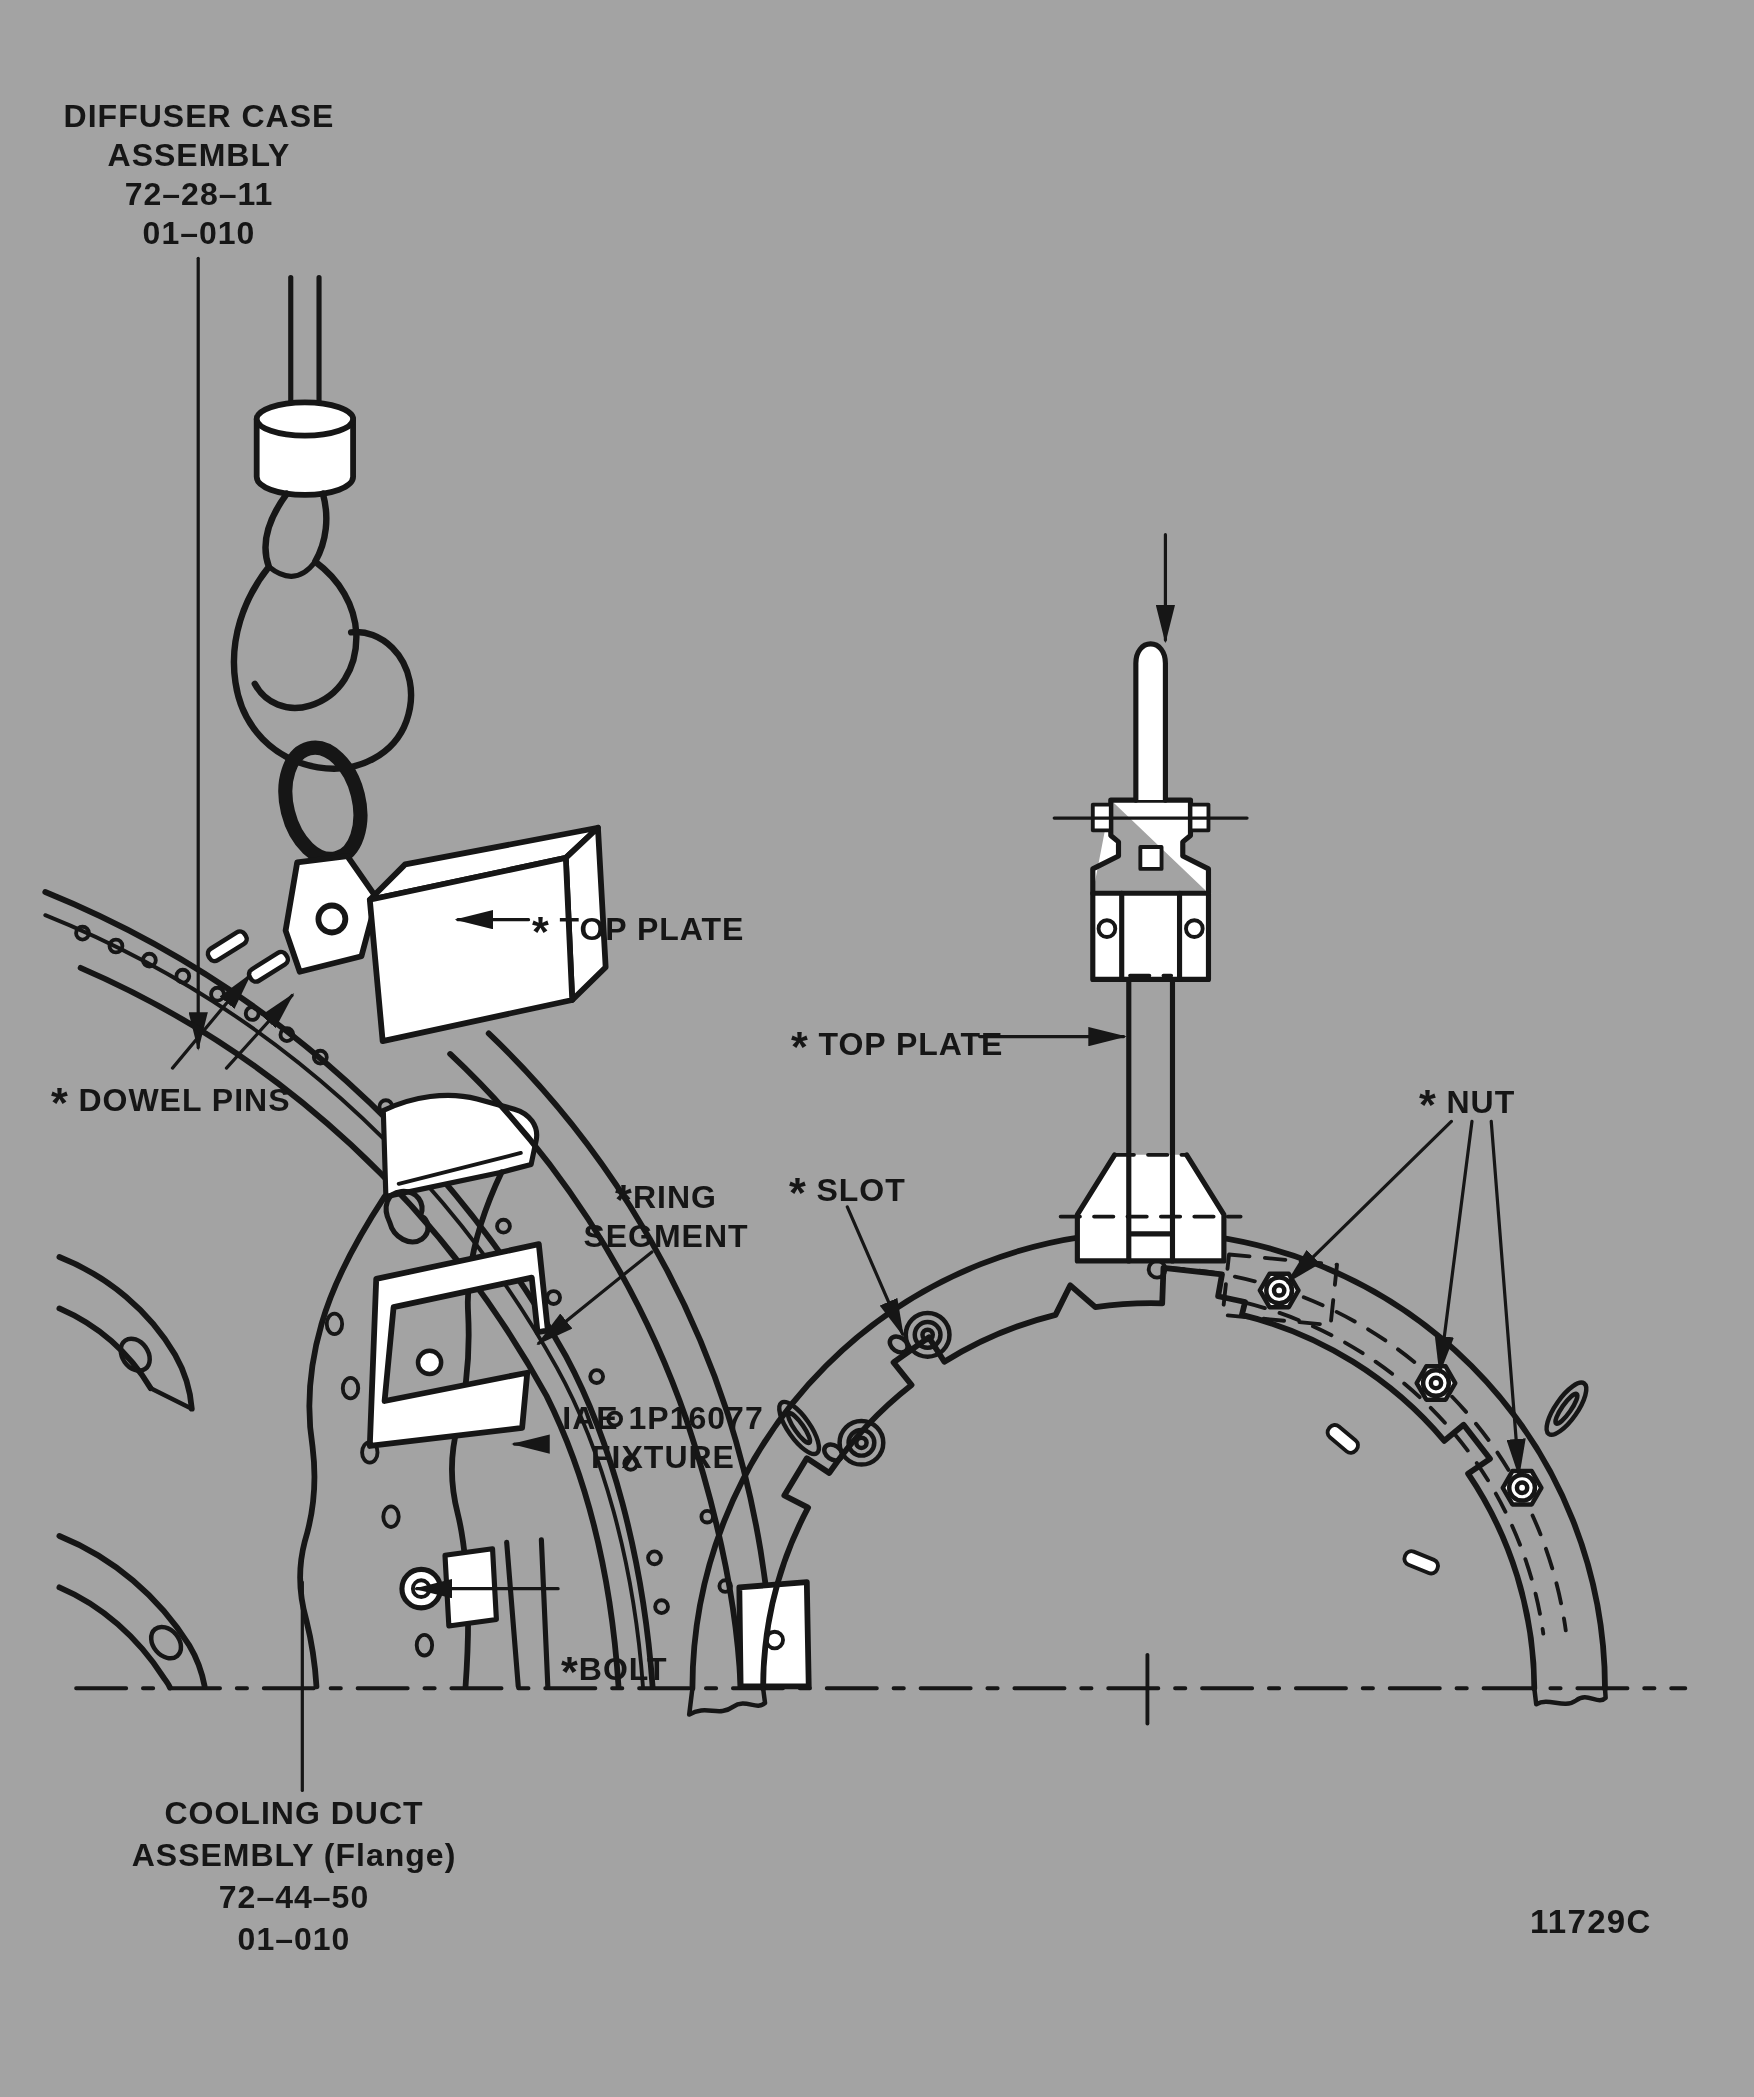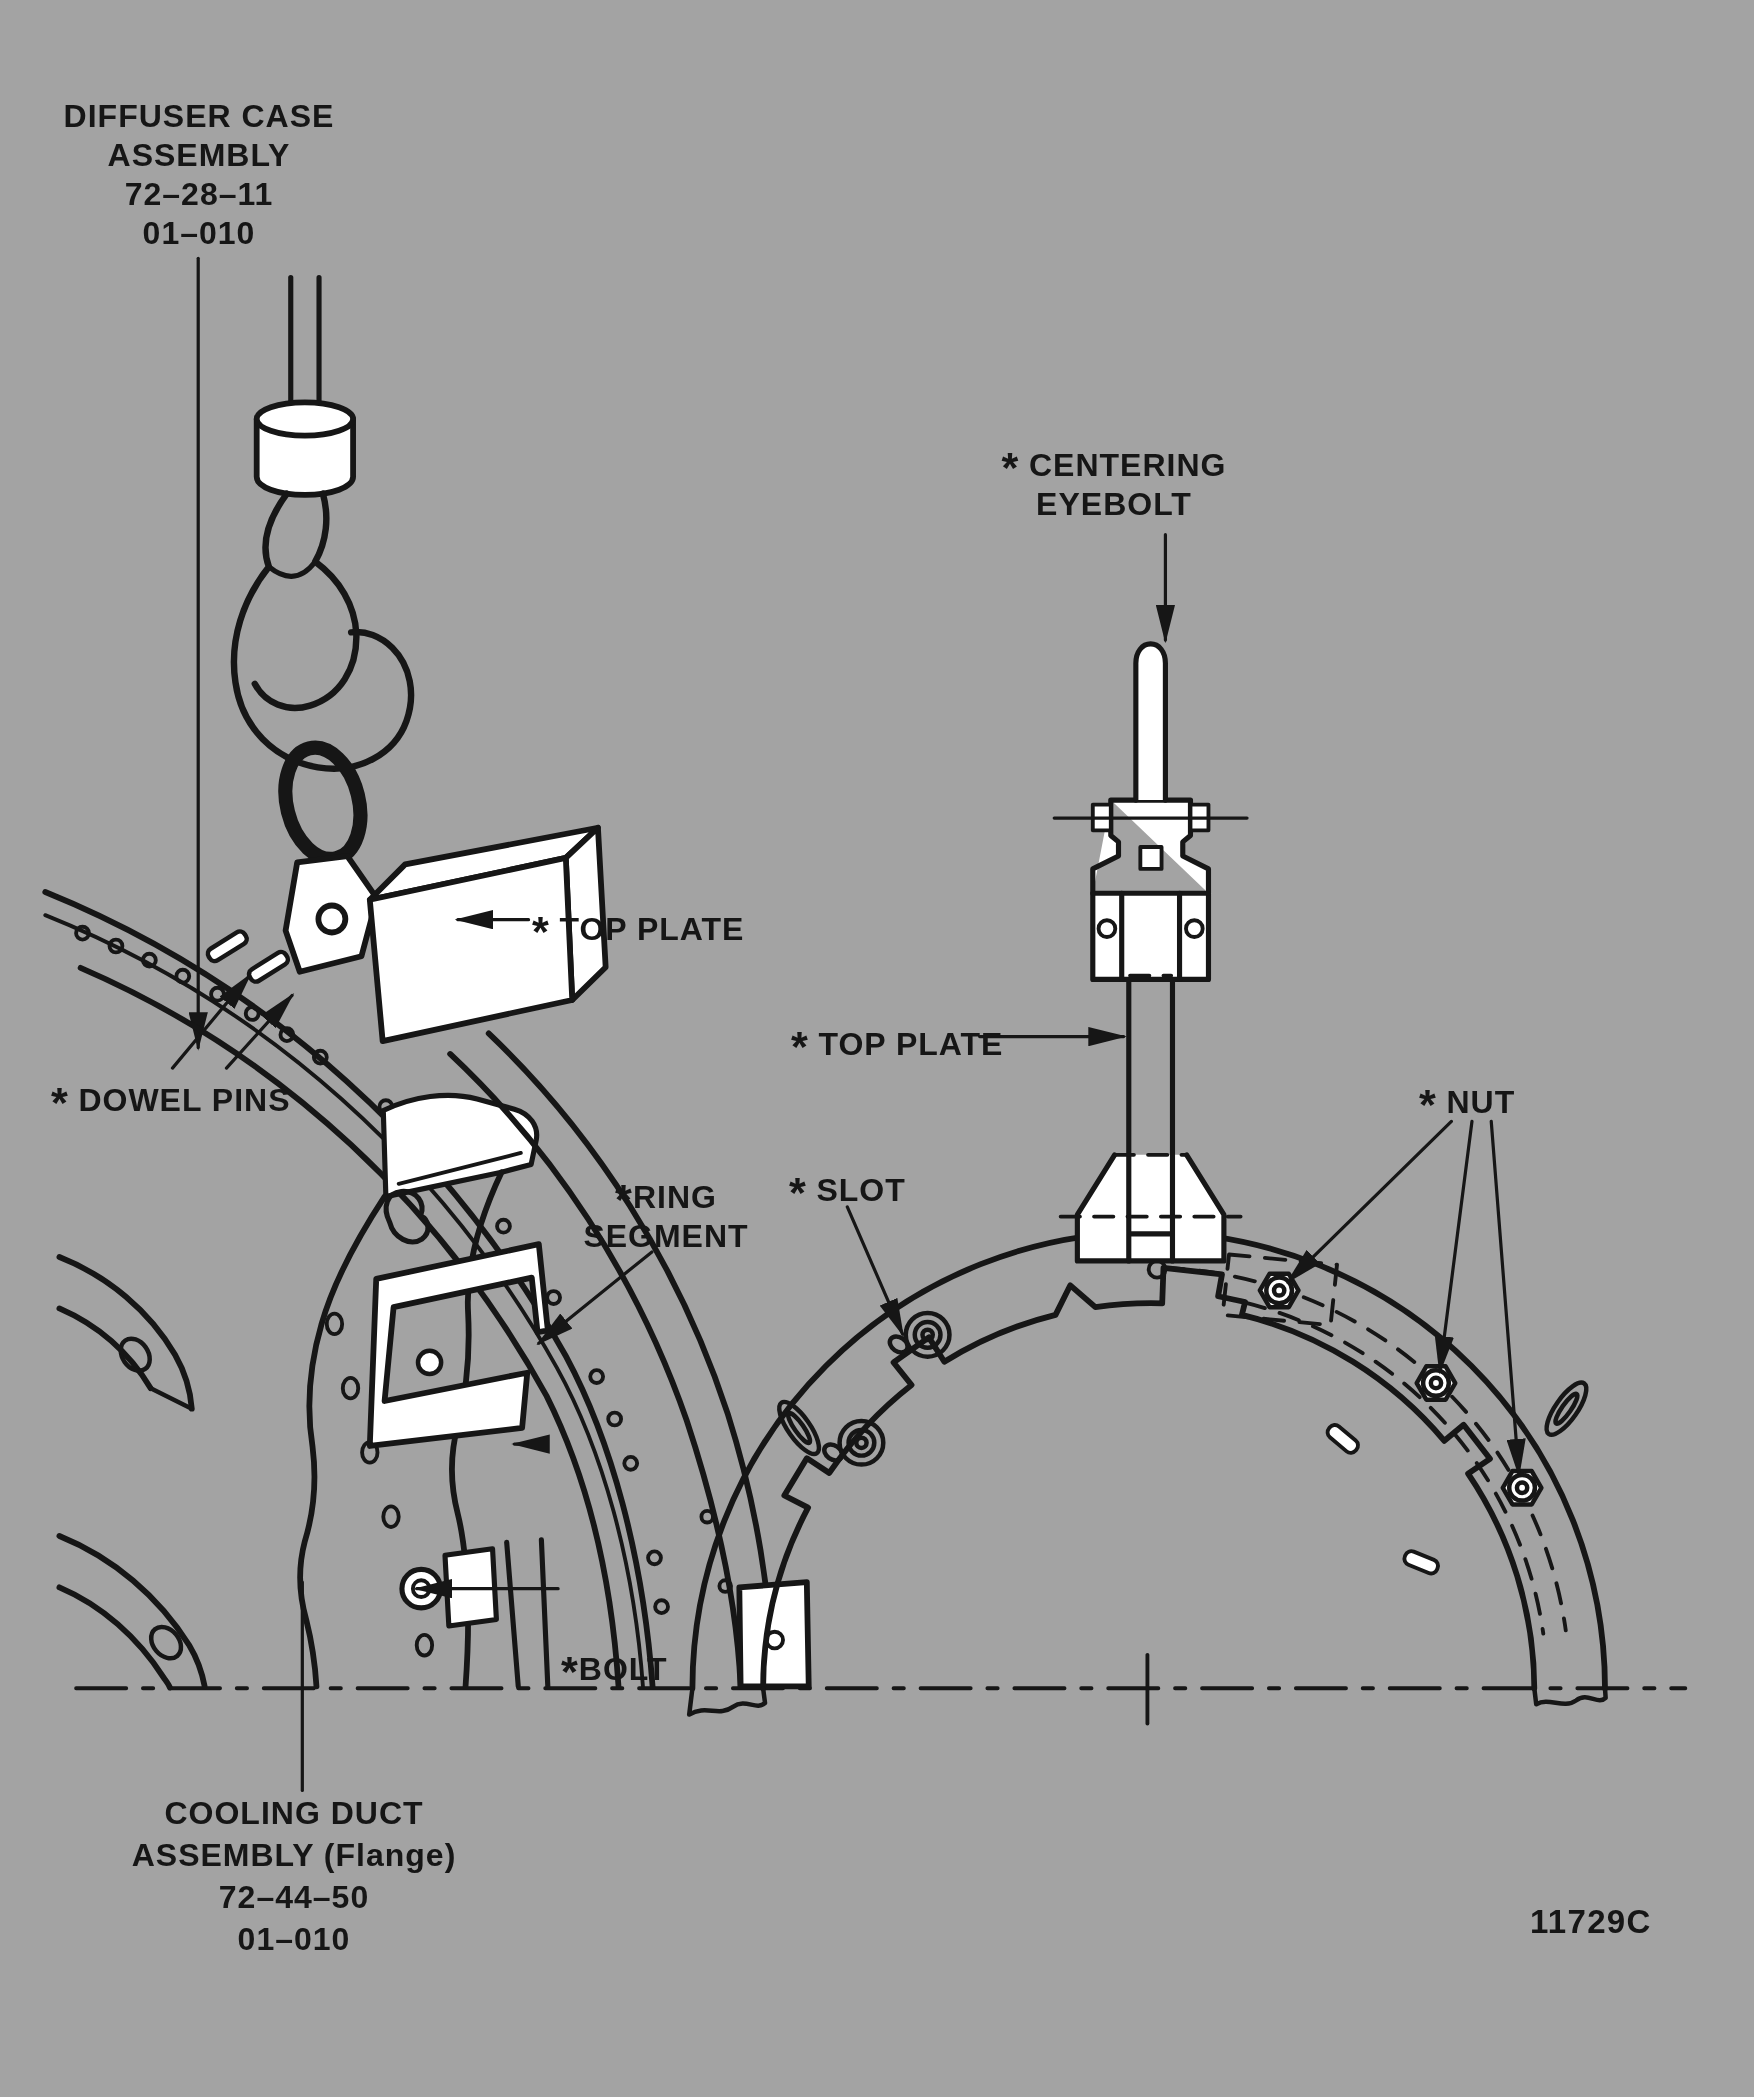--- a/index.html
+++ b/index.html
@@ -291,36 +291,36 @@
 
   <div class="lbl ctr lines" style="left:666px;top:1174px;">
     <span class="line"><span class="ast">*</span><span>RING</span></span>
     <span class="line">SEGMENT</span>
   </div>
 
   <div class="lbl" style="left:789px;top:1165px;">
     <span class="ast">*</span><span class="sp">SLOT</span>
   </div>
 
+  <div class="lbl ctr lines" style="left:663px;top:1399px;">
+    <span class="line">IAE 1P16077</span>
+    <span class="line">FIXTURE</span>
+  </div>
 
   <div class="lbl" style="left:561px;top:1644px;">
     <span class="ast">*</span><span>BOLT</span>
   </div>
 
   <div class="lbl ctr lines lh66" style="left:294px;top:1792px;">
     <span class="line">COOLING DUCT</span>
     <span class="line">ASSEMBLY (Flange)</span>
     <span class="line">72–44–50</span>
     <span class="line">01–010</span>
   </div>
 
-  <div class="lbl ctr lines" style="left:1114px;top:442px;">
-    <span class="line"><span class="ast">*</span><span class="sp">CENTERING</span></span>
-    <span class="line">EYEBOLT</span>
-  </div>
 
   <div class="lbl" style="left:791px;top:1019px;">
     <span class="ast">*</span><span class="sp">TOP PLATE</span>
   </div>
 
   <div class="lbl" style="left:1419px;top:1077px;">
     <span class="ast">*</span><span class="sp">NUT</span>
   </div>
 
 

